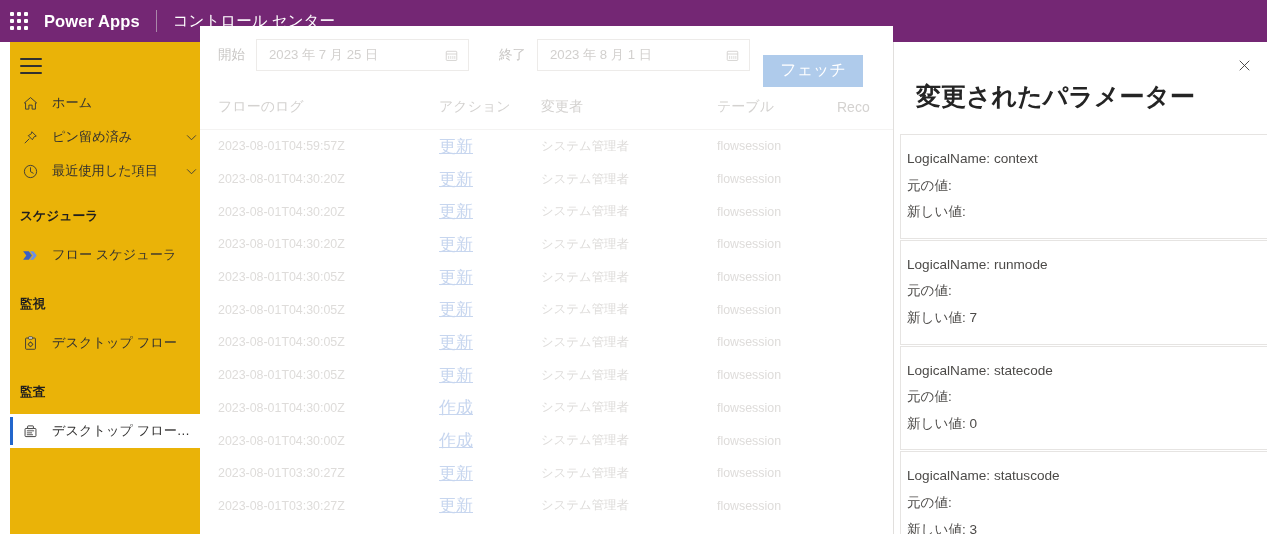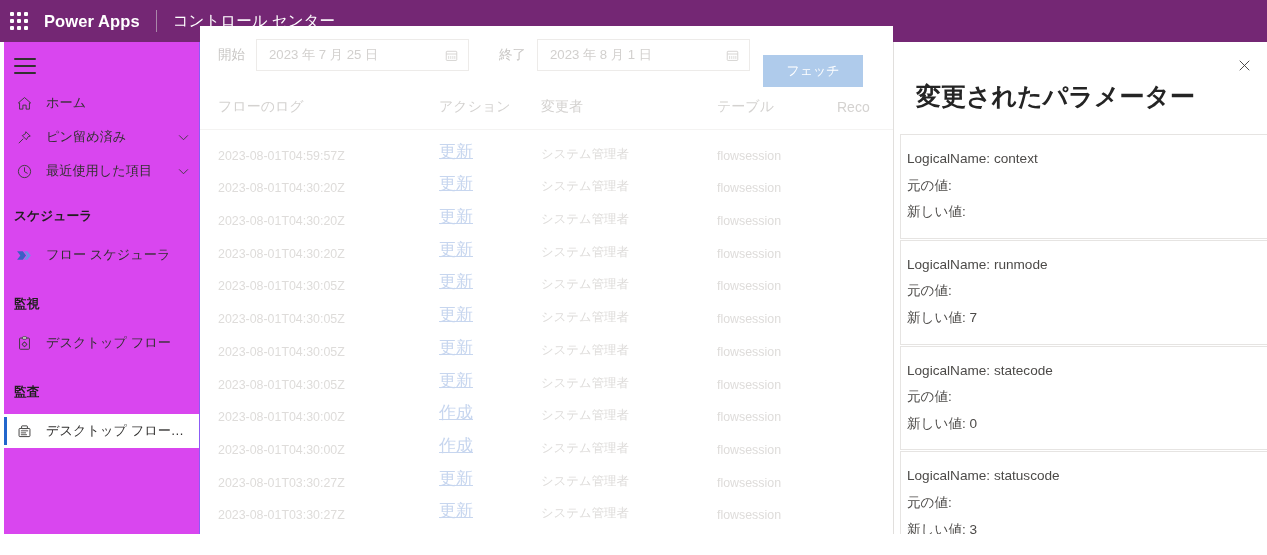--- a/index.html
+++ b/index.html
@@ -35,24 +35,24 @@
     color: #ffffff;
   }
   .brand-sep {
     width: 1px; height: 22px; background: #a987a9;
     margin: 0 16px;
   }
   .app-title { font-size: 15.5px; font-weight: normal; color: #ffffff; }
 
   
   .sidebar {
-    position: absolute; top: 42px; left: 4px;
+    position: absolute; top: 42px; left: 10px;
     width: 199px; height: 513px;
-    background: #d946ef;
-    border-right: 4px solid #8b5cf6;
+    background: #eab308;
+    border-right: 2px solid #8b5cf6;
     overflow: hidden;
   }
   .hamburger {
     width: 22px; height: 16px;
     margin: 16px 0 0 10px;
     display: flex; flex-direction: column; justify-content: space-between;
     cursor: pointer;
   }
   .hamburger span { display: block; height: 2px; background: #323130; border-radius: 1px; }
 
@@ -118,41 +118,41 @@
     position: absolute; right: 9px; top: 50%;
     transform: translateY(-50%);
     width: 16px; height: 16px;
     display: flex; align-items: center; justify-content: center;
   }
   .gap-30 { width: 30px; }
   .gap-13 { width: 13px; }
   .fetch-btn {
     width: 100px; height: 32px;
     background: #afcbeb; border: none;
-    color: #ffffff; font-size: 13px;
+    color: #ffffff; font-size: 16px;
     font-family: inherit;
     cursor: pointer;
     display: flex; align-items: center; justify-content: center; margin-top: 31px;
   }
 
   
   .tbl { width: 100%; }
   .thead {
     display: flex; align-items: center;
     height: 46px;
     padding-left: 18px;
     border-bottom: 1px solid #f4f3f2;
   }
   .th {
     font-size: 14px; color: #d4d2d0;
     font-weight: normal;
     white-space: nowrap; overflow: hidden;
   }
   .trow {
-    display: flex; align-items: flex-end;
+    display: flex; align-items: center;
     height: 32.7px;
     padding-left: 18px;
   }
   .td {
     font-size: 12.4px; color: #dedcda;
     white-space: nowrap; overflow: hidden;
   }
   .td.action {
     color: #c7d6ef;
     text-decoration: underline;

